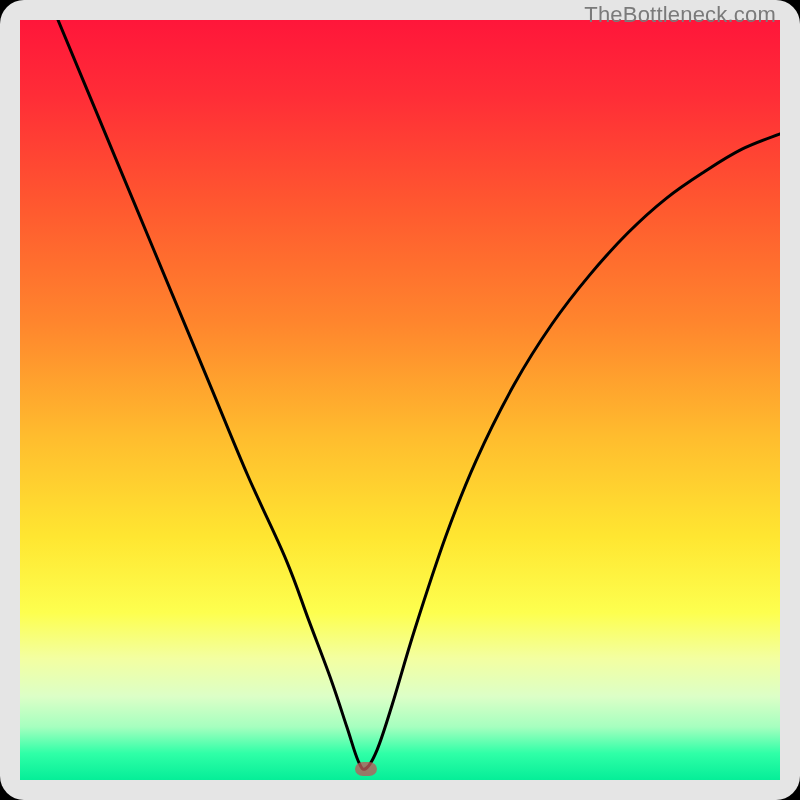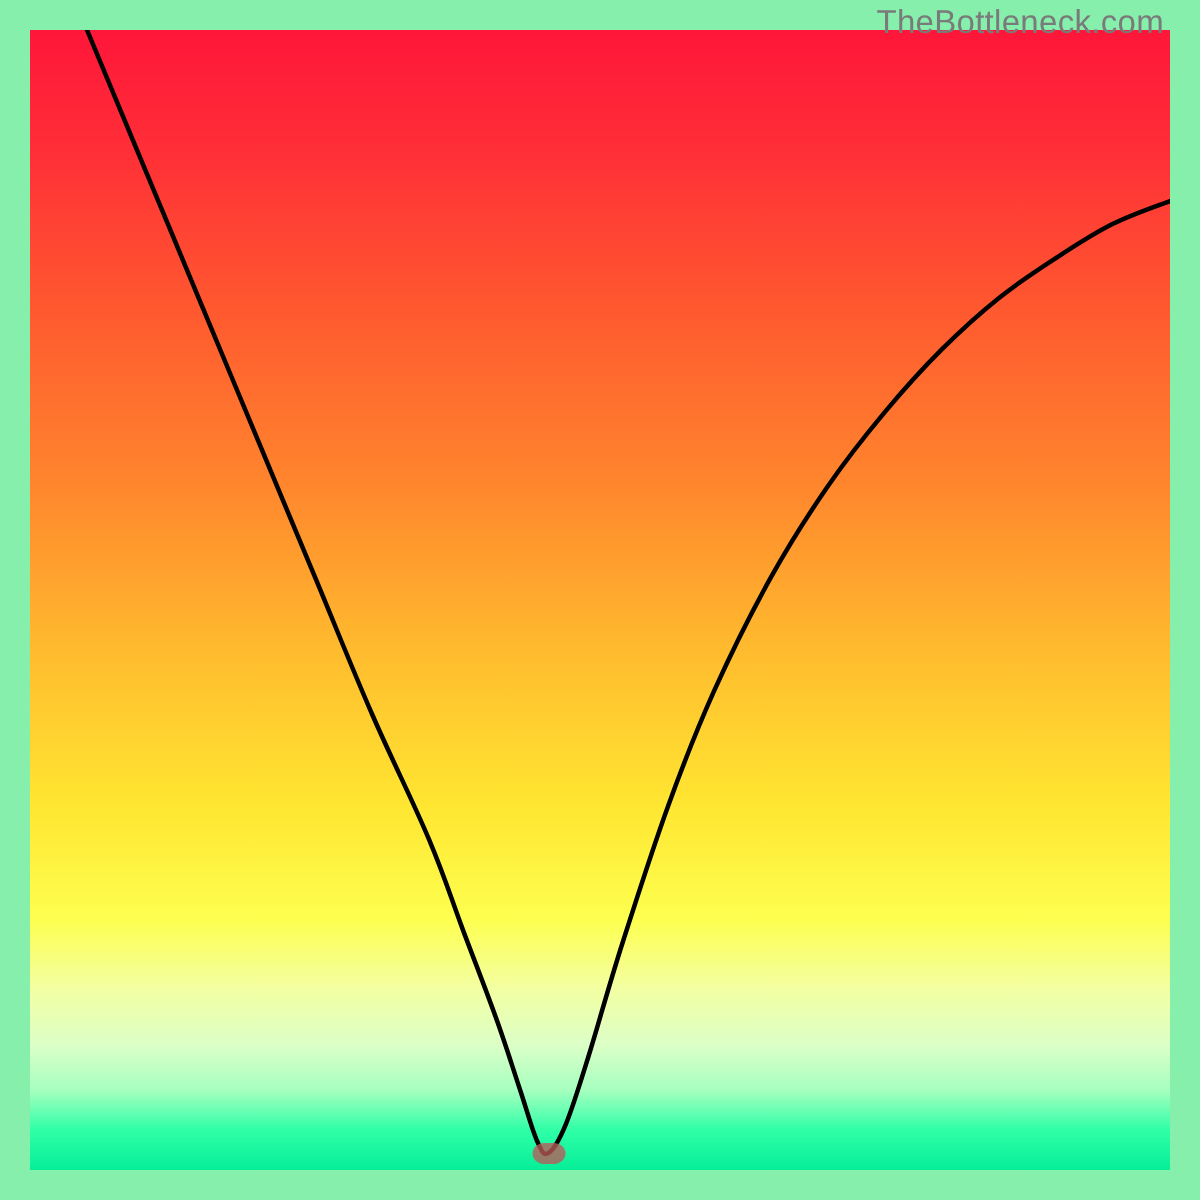--- a/index.html
+++ b/index.html
@@ -10,21 +10,22 @@
     height: 800px;
     overflow: hidden;
     position: relative;
   }
   .frame {
     position: absolute;
     left: 0;
     top: 0;
     width: 800px;
     height: 800px;
-    background: #86efac;
+    background: #e5e5e5;
+    border-radius: 24px;
   }
   .plot-area {
     position: absolute;
     left: 20px;
     top: 20px;
     width: 760px;
     height: 760px;
     overflow: hidden;
   }
   .gradient-bg {

